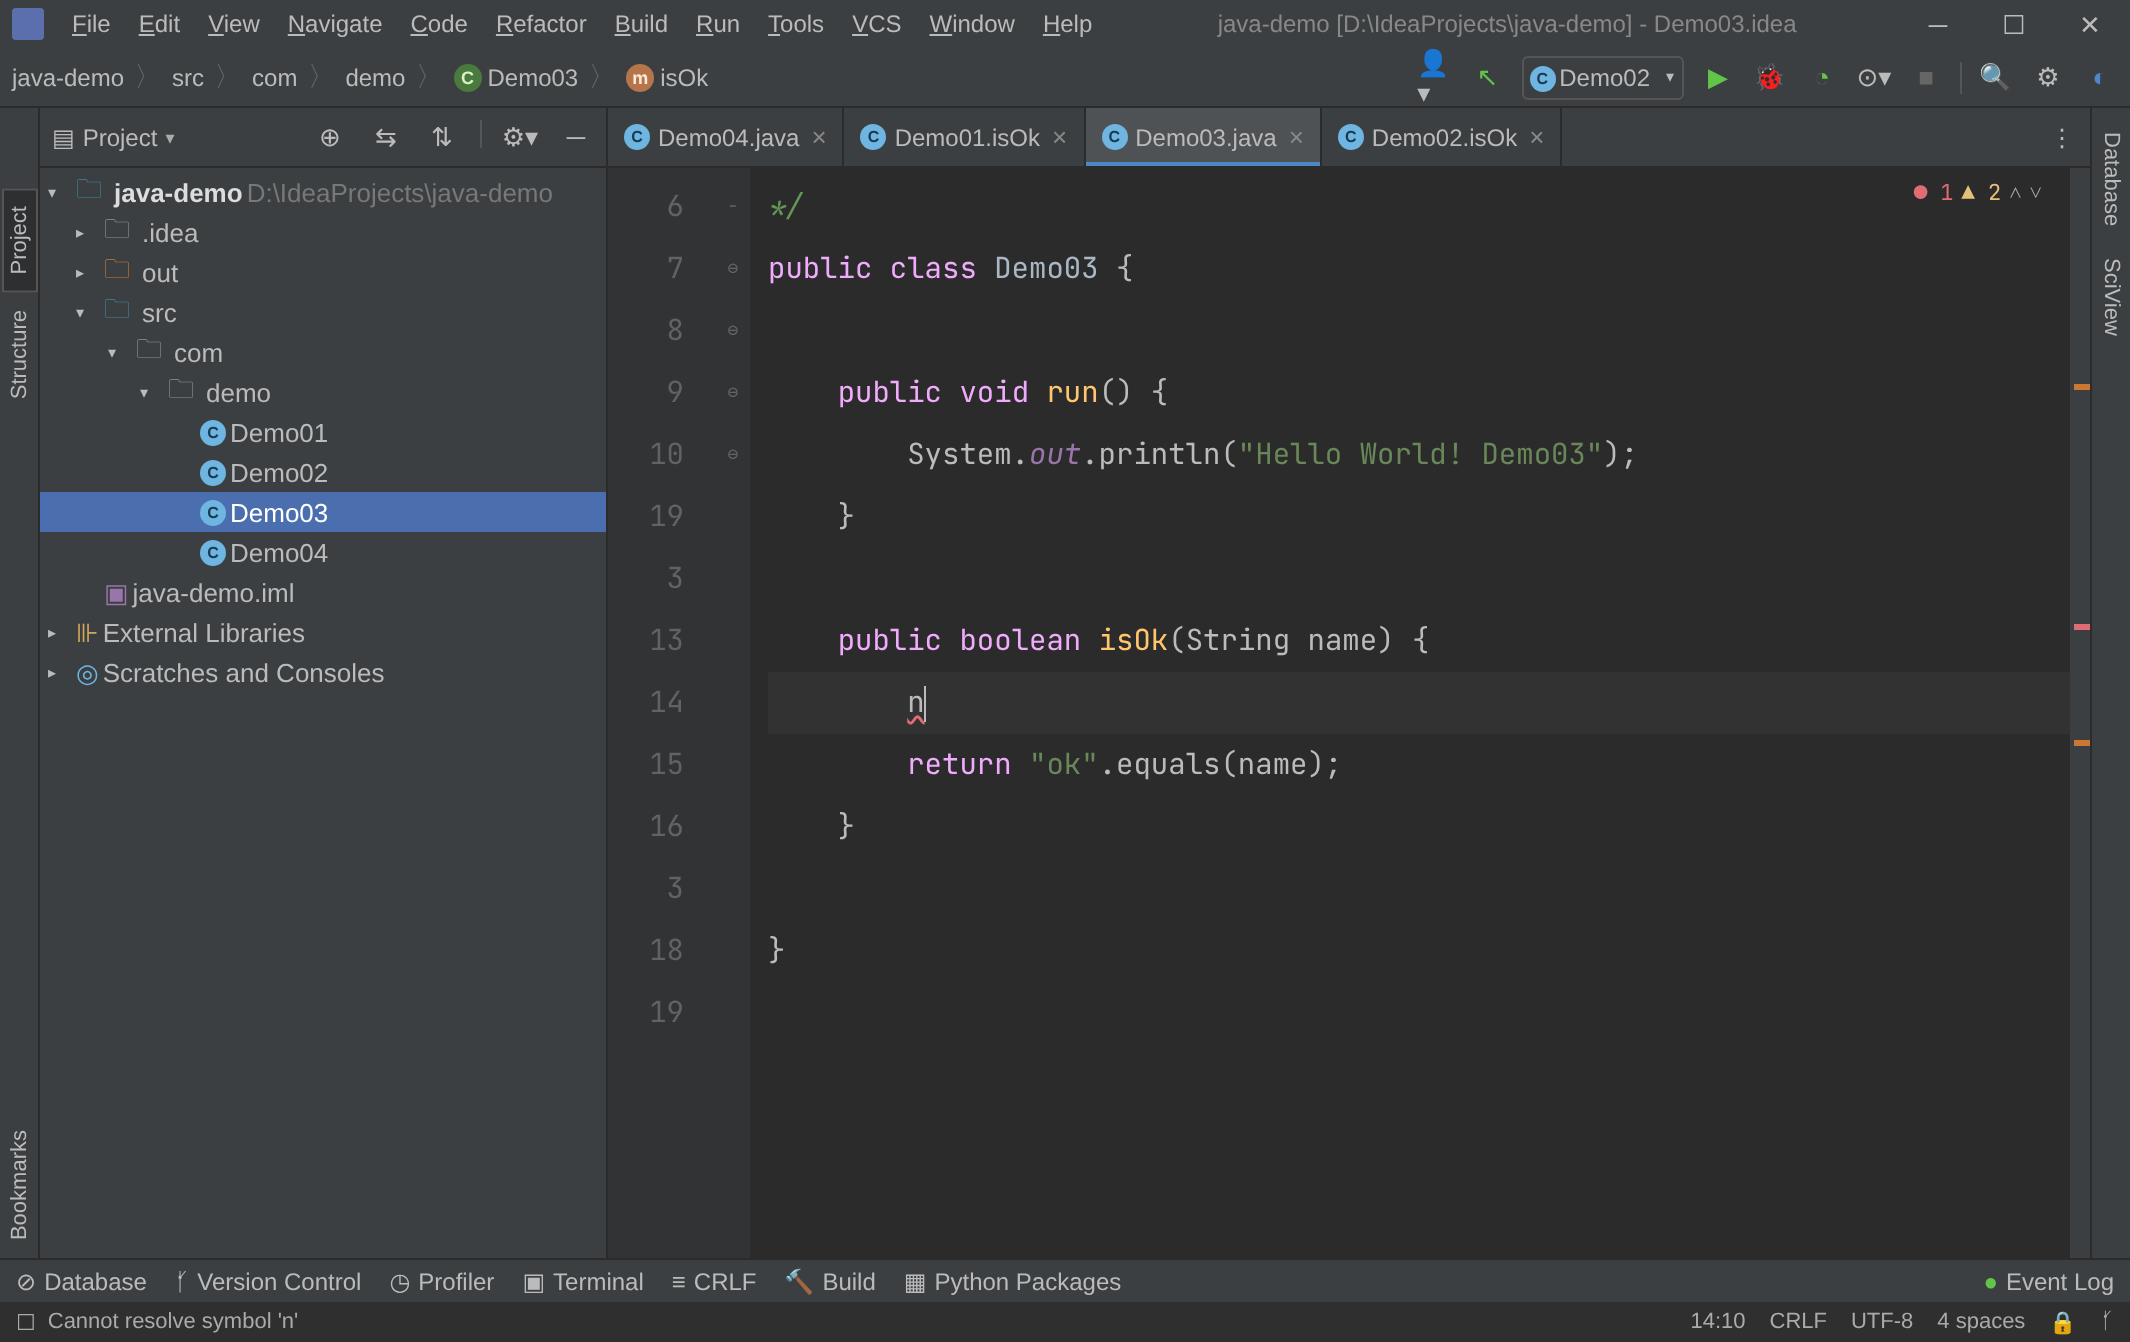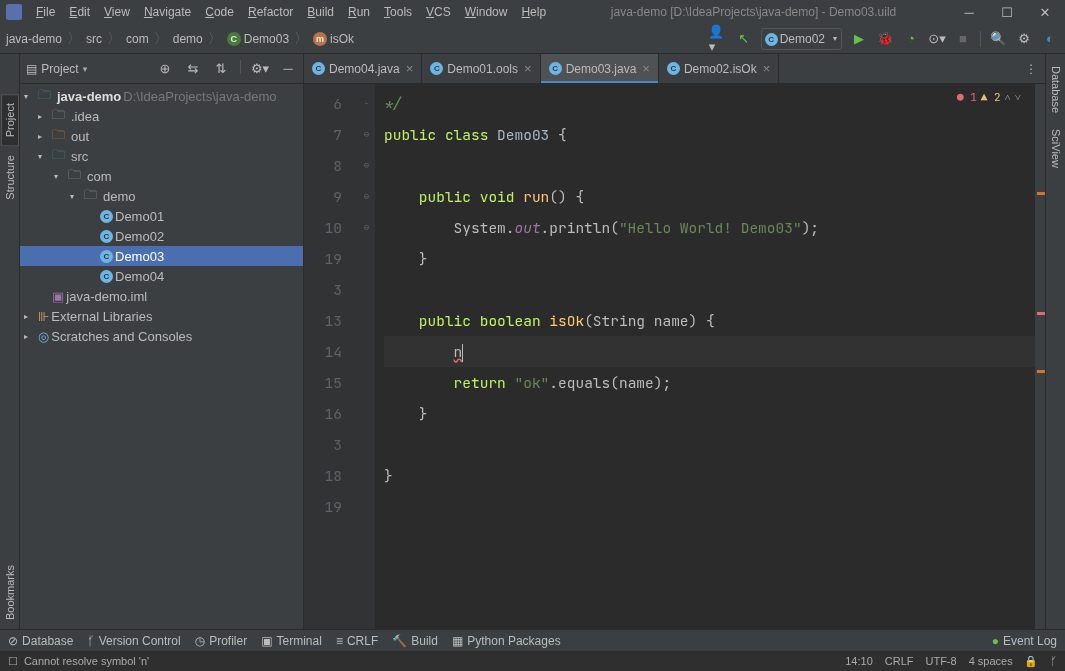--- a/index.html
+++ b/index.html
@@ -55,21 +55,21 @@
 .tab-close{color:#888;font-size:13px;margin-left:2px;}
 .tab-menu{margin-left:auto;padding:0 8px;display:flex;align-items:center;cursor:pointer;}
 
 .code-area{flex:1;display:flex;position:relative;font-family:"JetBrains Mono",Consolas,monospace;font-size:14.5px;}
 .gutter-num{width:54px;background:#313335;color:#606366;text-align:right;padding:4px 16px 0 0;line-height:31px;}
 .gutter-fold{width:18px;background:#313335;border-right:1px solid #2b2b2b;padding-top:4px;line-height:31px;text-align:center;color:#666;font-size:9px;}
 .code{flex:1;padding:4px 0 0 8px;line-height:31px;white-space:pre;}
 .err-badge{position:absolute;top:6px;right:24px;display:flex;align-items:center;gap:4px;font-size:11px;}
 .err-badge .err{color:#e06c75;}
 .err-badge .warn{color:#e5c07b;}
-.kw{color:#bef264;}.cls{color:#a9b7c6;}.mth{color:#ffc66d;}.str{color:#6a8759;}.cmt{color:#629755;font-style:italic;}.fld{color:#9876aa;font-style:italic;}.err-u{text-decoration:underline wavy #e06c75;}
+.kw{color:#f0abfc;}.cls{color:#a9b7c6;}.mth{color:#ffc66d;}.str{color:#6a8759;}.cmt{color:#629755;font-style:italic;}.fld{color:#9876aa;font-style:italic;}.err-u{text-decoration:underline wavy #e06c75;}
 .caret-line{background:#323232;}
 .caret{display:inline-block;width:1px;height:18px;background:#bbb;vertical-align:middle;animation:blink 1s infinite;}
 @keyframes blink{50%{opacity:0;}}
 
 .right-tw{width:20px;background:#3c3f41;border-left:1px solid #2b2b2b;display:flex;flex-direction:column;align-items:center;padding-top:4px;}
 .right-tw .vtab2{writing-mode:vertical-rl;padding:8px 2px;font-size:11px;color:#bbb;cursor:pointer;}
 
 .bottom-tw{height:22px;background:#3c3f41;border-top:1px solid #2b2b2b;display:flex;align-items:center;padding:0 8px;gap:14px;font-size:12px;}
 .btw-item{display:flex;align-items:center;gap:4px;cursor:pointer;}
 .status{height:20px;background:#2f2f2f;display:flex;align-items:center;padding:0 8px;font-size:11px;color:#aaa;}
@@ -88,21 +88,21 @@
       <div class="menu-item"><u>N</u>avigate</div>
       <div class="menu-item"><u>C</u>ode</div>
       <div class="menu-item"><u>R</u>efactor</div>
       <div class="menu-item"><u>B</u>uild</div>
       <div class="menu-item"><u>R</u>un</div>
       <div class="menu-item"><u>T</u>ools</div>
       <div class="menu-item"><u>V</u>CS</div>
       <div class="menu-item"><u>W</u>indow</div>
       <div class="menu-item"><u>H</u>elp</div>
     </div>
-  <div class="title">java-demo [D:\IdeaProjects\java-demo] - Demo03.uild</div>
+  <div class="title">java-demo [D:\IdeaProjects\java-demo] - Demo03.idea</div>
   <div class="winbtns">
     <div class="winbtn">─</div>
     <div class="winbtn">☐</div>
     <div class="winbtn">✕</div>
   </div>
 </div>
 
 <div class="navbar">
   <div class="crumbs" id="crumbs">
       <div class="crumb">
@@ -200,21 +200,21 @@
 
   <div class="editor">
     <div class="tabs" id="tabs">
         <div class="tab">
           <span class="c-circle-sm">C</span>
           <span>Demo04.java</span>
           <span class="tab-close">×</span>
         </div>
         <div class="tab">
           <span class="c-circle-sm">C</span>
-          <span>Demo01.ools</span>
+          <span>Demo01.isOk</span>
           <span class="tab-close">×</span>
         </div>
         <div class="tab active">
           <span class="c-circle-sm">C</span>
           <span>Demo03.java</span>
           <span class="tab-close">×</span>
         </div>
         <div class="tab">
           <span class="c-circle-sm">C</span>
           <span>Demo02.isOk</span>

